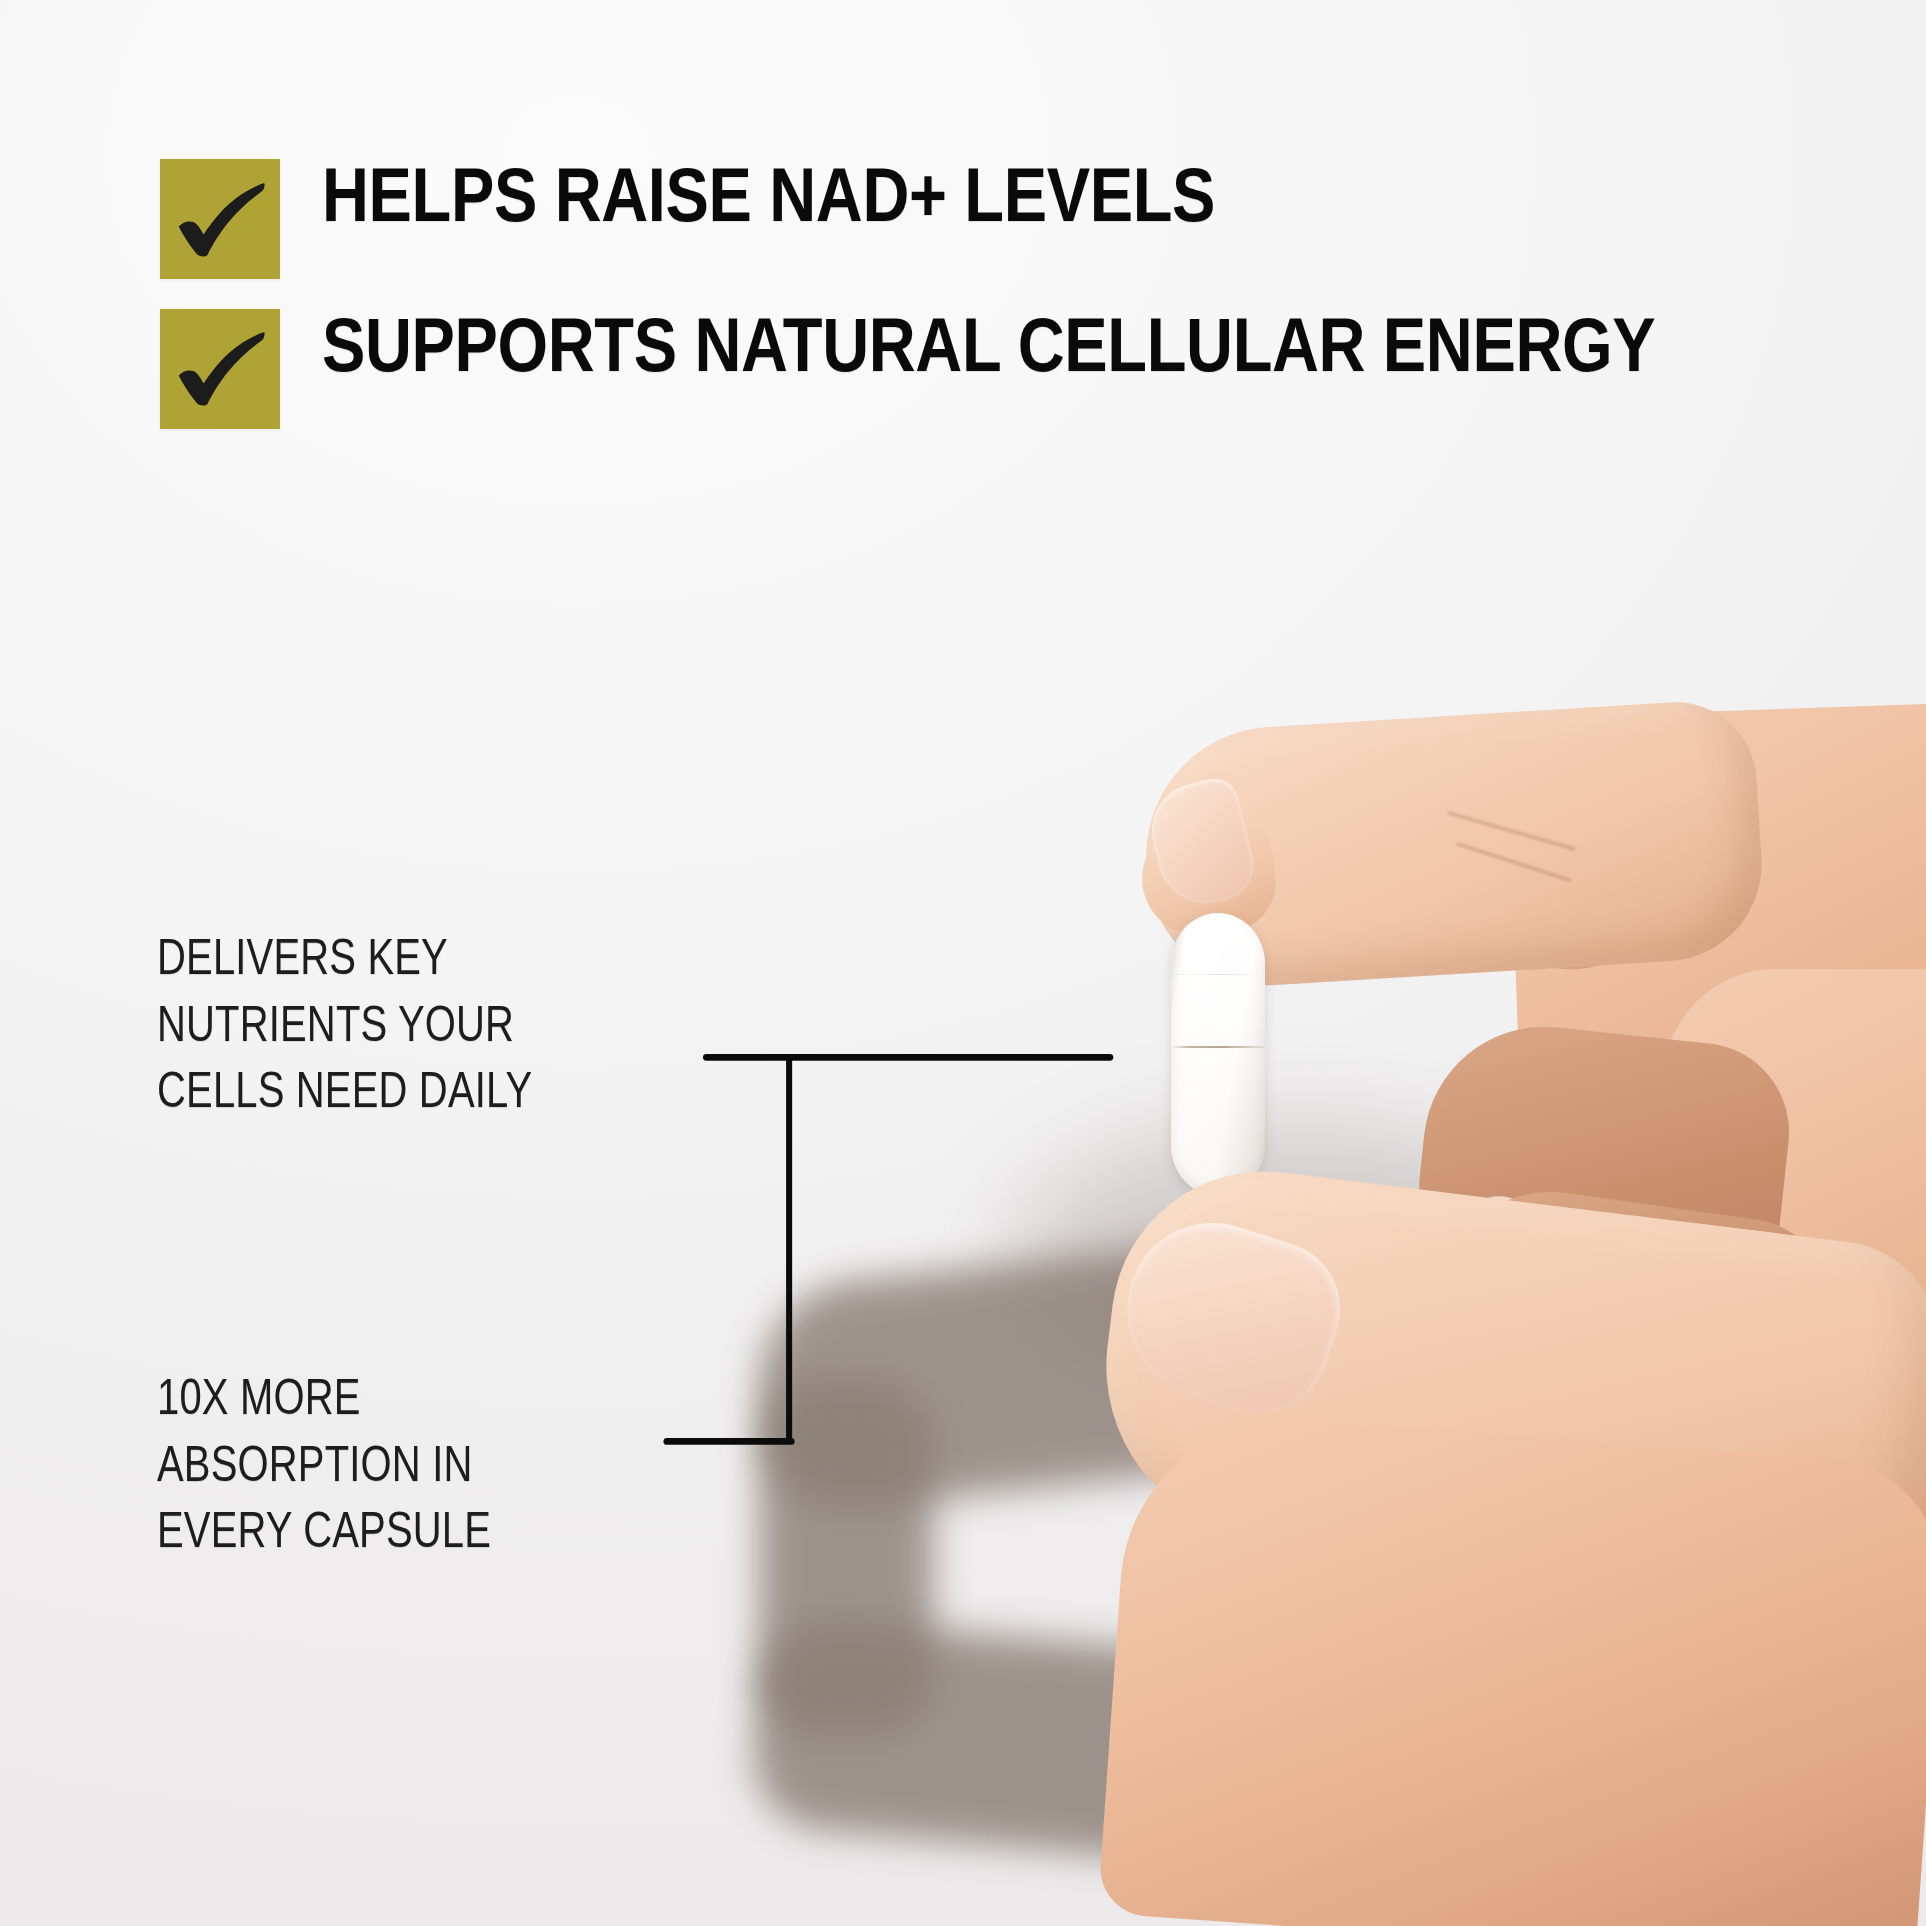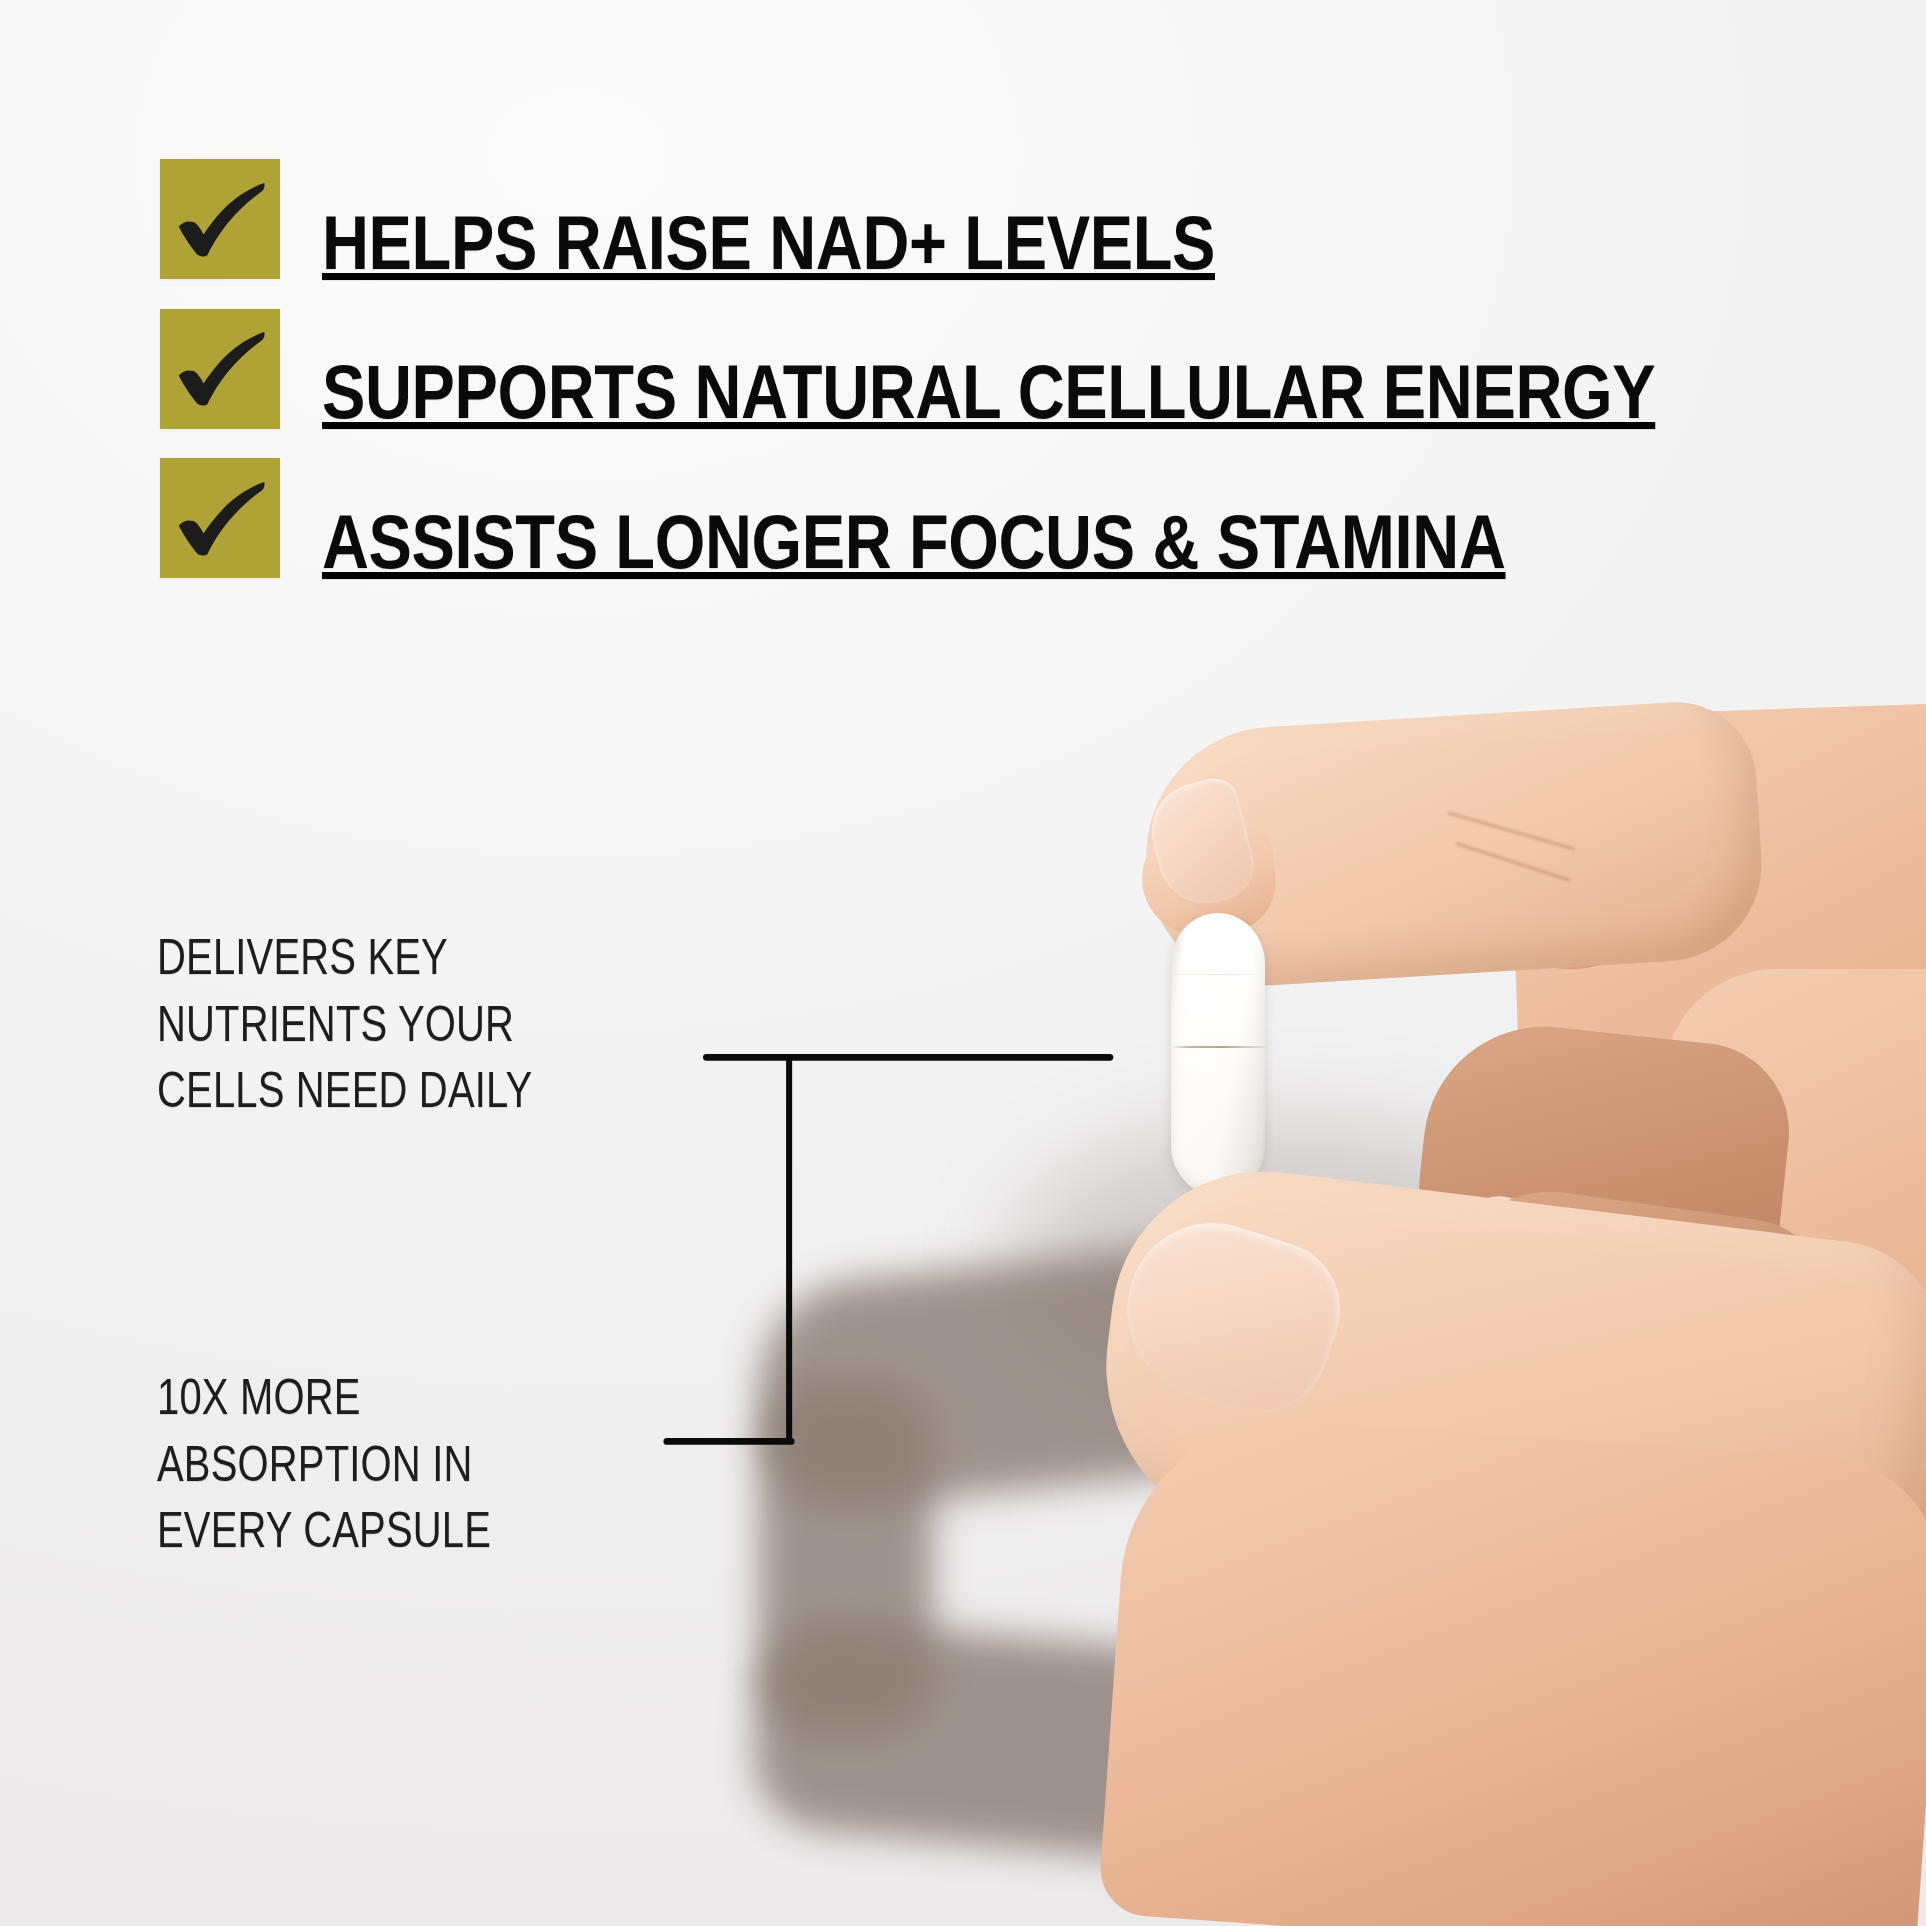--- a/index.html
+++ b/index.html
@@ -20,24 +20,23 @@
 
   
   #benefits {
     position: absolute;
     left: 160px;
     top: 159px;
     width: 1574px;
   }
   .benefit-row {
     display: flex;
-    align-items: flex-end;
+    align-items: flex-start;
     height: 120px;
     margin-bottom: 29.5px;
-    text-decoration: underline;
   }
   .check-box {
     flex: 0 0 auto;
     width: 120px;
     height: 120px;
     background: #afa335;
     position: relative;
     box-shadow: 0 1.2px 3.2px rgba(0,0,0,0.07);
   }
   .check-box svg {
@@ -370,25 +369,17 @@
     <div class="benefit-row">
       <div class="check-box">
         <svg viewBox="0 0 100 100" preserveAspectRatio="none" aria-hidden="true">
           <path d="M6,58 C10,53 16,51 21,53 C26,55 29,62 32,67 C36,60 46,45 58,33 C70,21 84,13 95,9 C96,12 95,16 92,19 C80,28 68,40 58,53 C48,66 41,79 36,90 C32,93 27,92 24,88 C18,80 11,69 6,58 Z" fill="#1c1c1c"></path>
         </svg>
       </div>
       <div class="benefit-label">SUPPORTS NATURAL CELLULAR ENERGY</div>
     </div>
 
 
-    <div class="benefit-row">
-      <div class="check-box">
-        <svg viewBox="0 0 100 100" preserveAspectRatio="none" aria-hidden="true">
-          <path d="M6,58 C10,53 16,51 21,53 C26,55 29,62 32,67 C36,60 46,45 58,33 C70,21 84,13 95,9 C96,12 95,16 92,19 C80,28 68,40 58,53 C48,66 41,79 36,90 C32,93 27,92 24,88 C18,80 11,69 6,58 Z" fill="#1c1c1c"></path>
-        </svg>
-      </div>
-      <div class="benefit-label">ASSISTS LONGER FOCUS &amp; STAMINA</div>
-    </div>
 
   </div>
 
 </div>
 
 
 </body></html>

